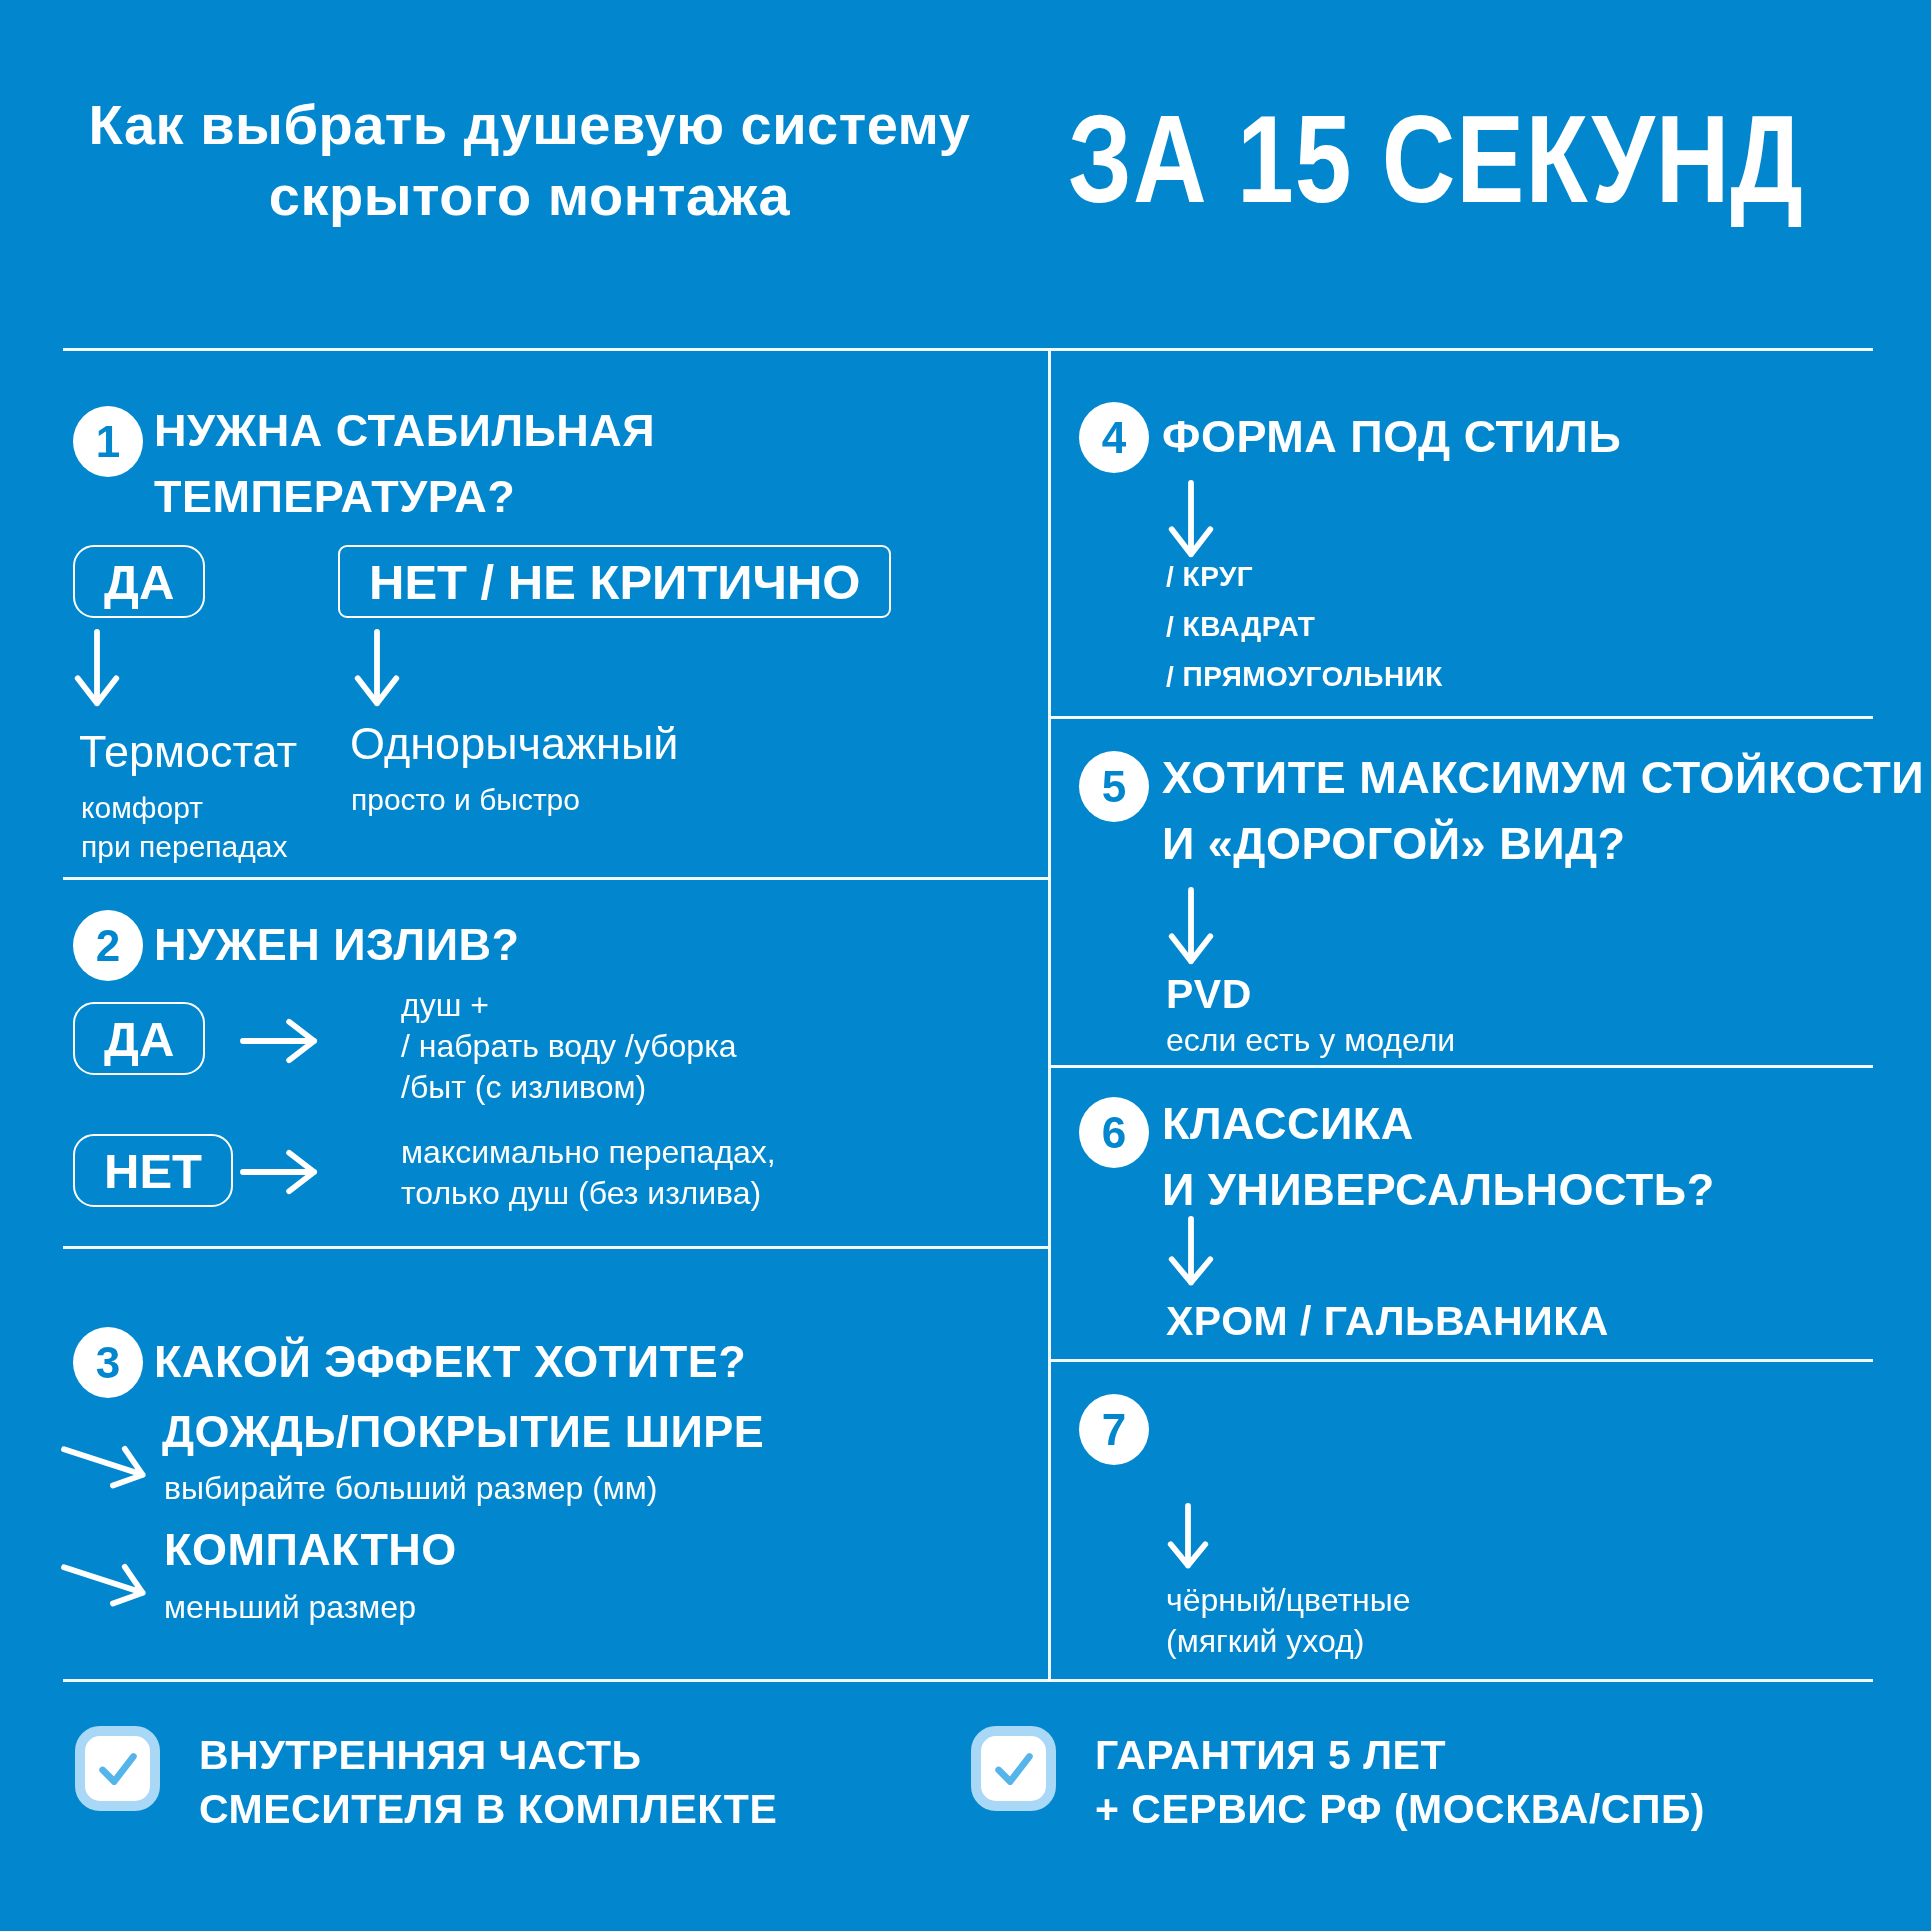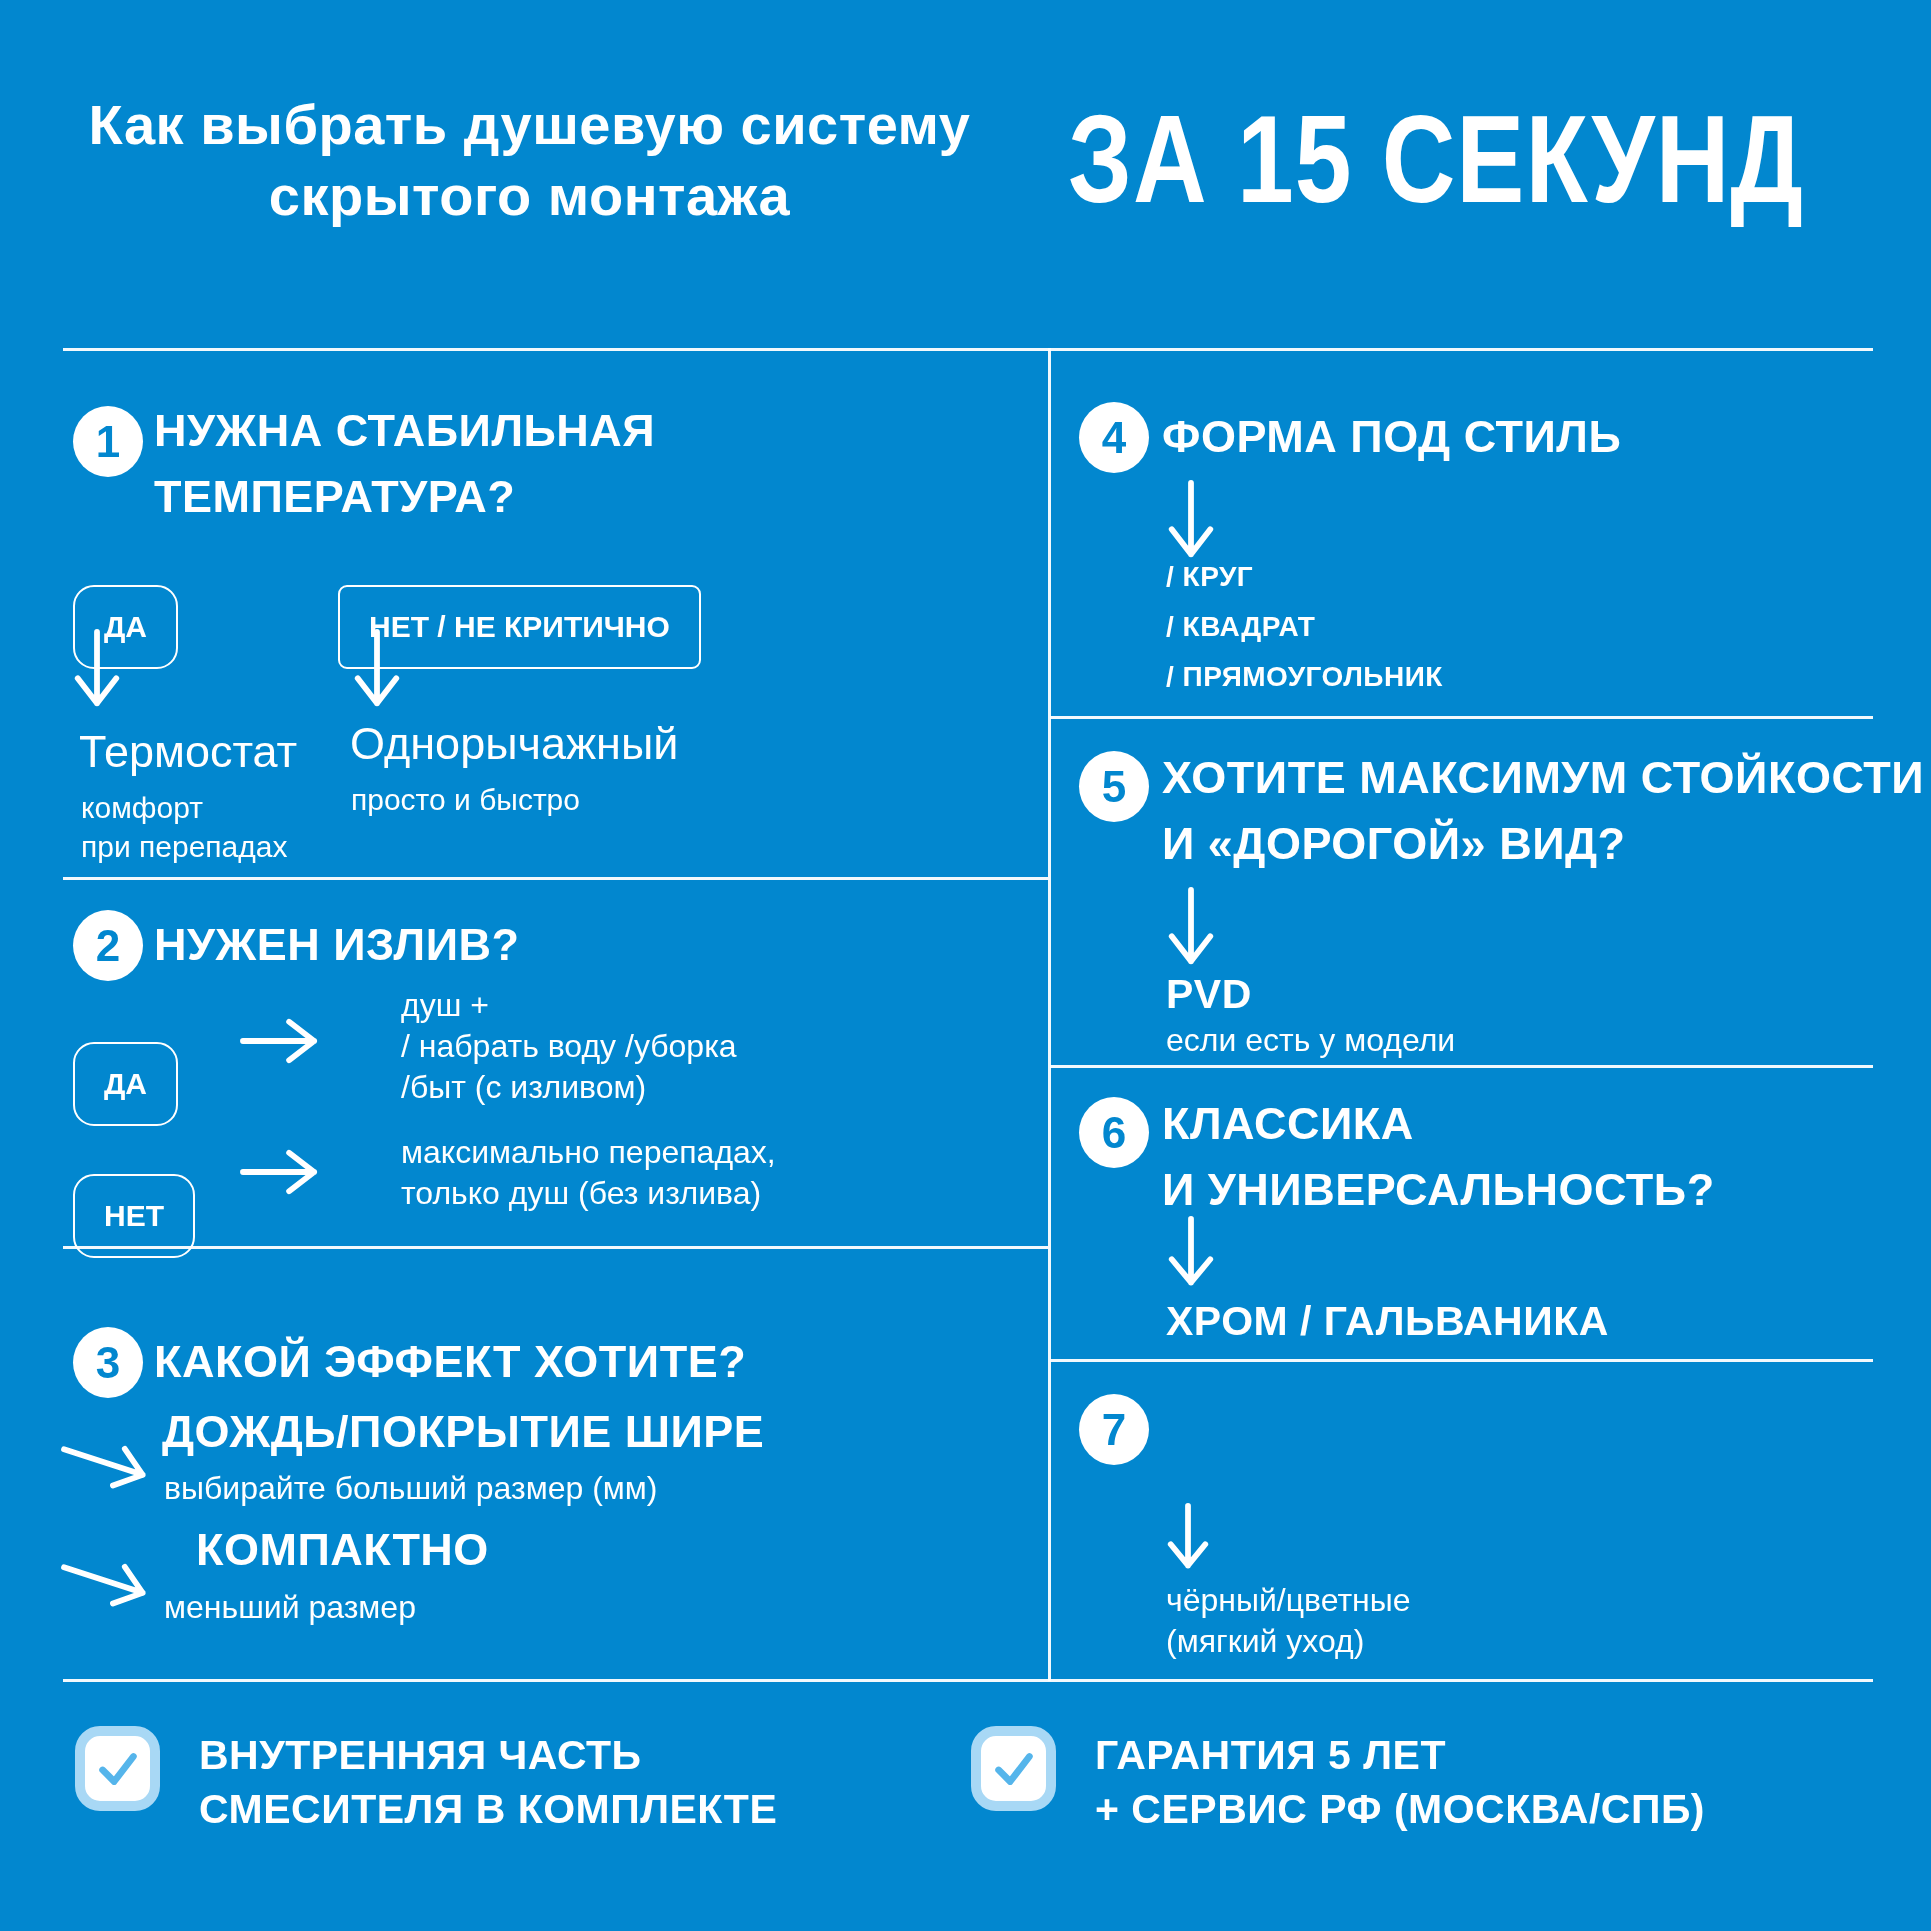--- a/index.html
+++ b/index.html
@@ -21,23 +21,23 @@
   }
 
   .badge{
     position:absolute;width:70px;height:71px;background:#fff;border-radius:50%;
     display:flex;align-items:center;justify-content:center;
     font-size:44px;font-weight:bold;color:var(--bg,#0287CF);
   }
   .h{position:absolute;font-size:45px;font-weight:bold;line-height:66px;letter-spacing:0.5px;white-space:nowrap;}
   .h-one{position:absolute;font-size:45px;font-weight:bold;letter-spacing:0.5px;white-space:nowrap;}
   .pill{
-    position:absolute;height:84px;box-sizing:border-box;border:2.9px solid #fff;border-radius:21px;
+    position:absolute;height:73px;box-sizing:border-box;border:2.9px solid #fff;border-radius:21px;
     display:inline-flex;align-items:center;justify-content:center;padding:0 29px;
-    font-size:30px;font-weight:bold;white-space:nowrap;background:transparent;color:#fff;margin-top:40px;
+    font-size:49px;font-weight:bold;white-space:nowrap;background:transparent;color:#fff;
   }
   .big-result{position:absolute;font-size:45px;white-space:nowrap;}
   .sub{position:absolute;font-size:30px;line-height:39px;white-space:nowrap;}
   .body33{position:absolute;font-size:32px;line-height:41px;white-space:nowrap;}
   .res42{position:absolute;font-size:41px;font-weight:bold;letter-spacing:0.5px;white-space:nowrap;}
   .list42{position:absolute;font-size:28px;font-weight:bold;line-height:50px;letter-spacing:0.5px;white-space:nowrap;}
   .foot{position:absolute;font-size:41px;font-weight:bold;line-height:54px;letter-spacing:0.5px;white-space:nowrap;}
 
   .arrow{position:absolute;}
   .tilt{transform:rotate(18deg);transform-origin:left center;}
@@ -124,21 +124,21 @@
 
   <svg class="arrow tilt" style="left:60px;top:1423px;" width="93" height="50" viewBox="0 0 96 52">
     <path d="M4 26 H90 M64 6 L90 26 M64 46 L90 26" fill="none" stroke="#fff" stroke-width="6" stroke-linecap="round"></path>
   </svg>
   <div class="h-one" style="left:162px;top:1406px;">ДОЖДЬ/ПОКРЫТИЕ ШИРЕ</div>
   <div class="body33" style="left:164px;top:1468px;">выбирайте больший размер (мм)</div>
 
   <svg class="arrow tilt" style="left:60px;top:1541px;" width="93" height="50" viewBox="0 0 96 52">
     <path d="M4 26 H90 M64 6 L90 26 M64 46 L90 26" fill="none" stroke="#fff" stroke-width="6" stroke-linecap="round"></path>
   </svg>
-  <div class="h-one" style="left:164px;top:1524px;margin-left:32px;">КОМПАКТНО</div>
+  <div class="h-one" style="left:164px;top:1524px;">КОМПАКТНО</div>
   <div class="body33" style="left:164px;top:1587px;">меньший размер</div>
 
   <div class="badge" style="left:1079px;top:402px;">
     <span>4</span>
   </div>
   <div class="h-one" style="left:1162px;top:411px;">ФОРМА ПОД СТИЛЬ</div>
   <svg class="arrow" style="left:1164px;top:479px;" width="54" height="85" viewBox="0 0 56 88">
     <path d="M28 4 V78 M8 52 L28 78 M48 52 L28 78" fill="none" stroke="#fff" stroke-width="6" stroke-linecap="round"></path>
   </svg>
   <div class="list42" style="left:1166px;top:552px;">

